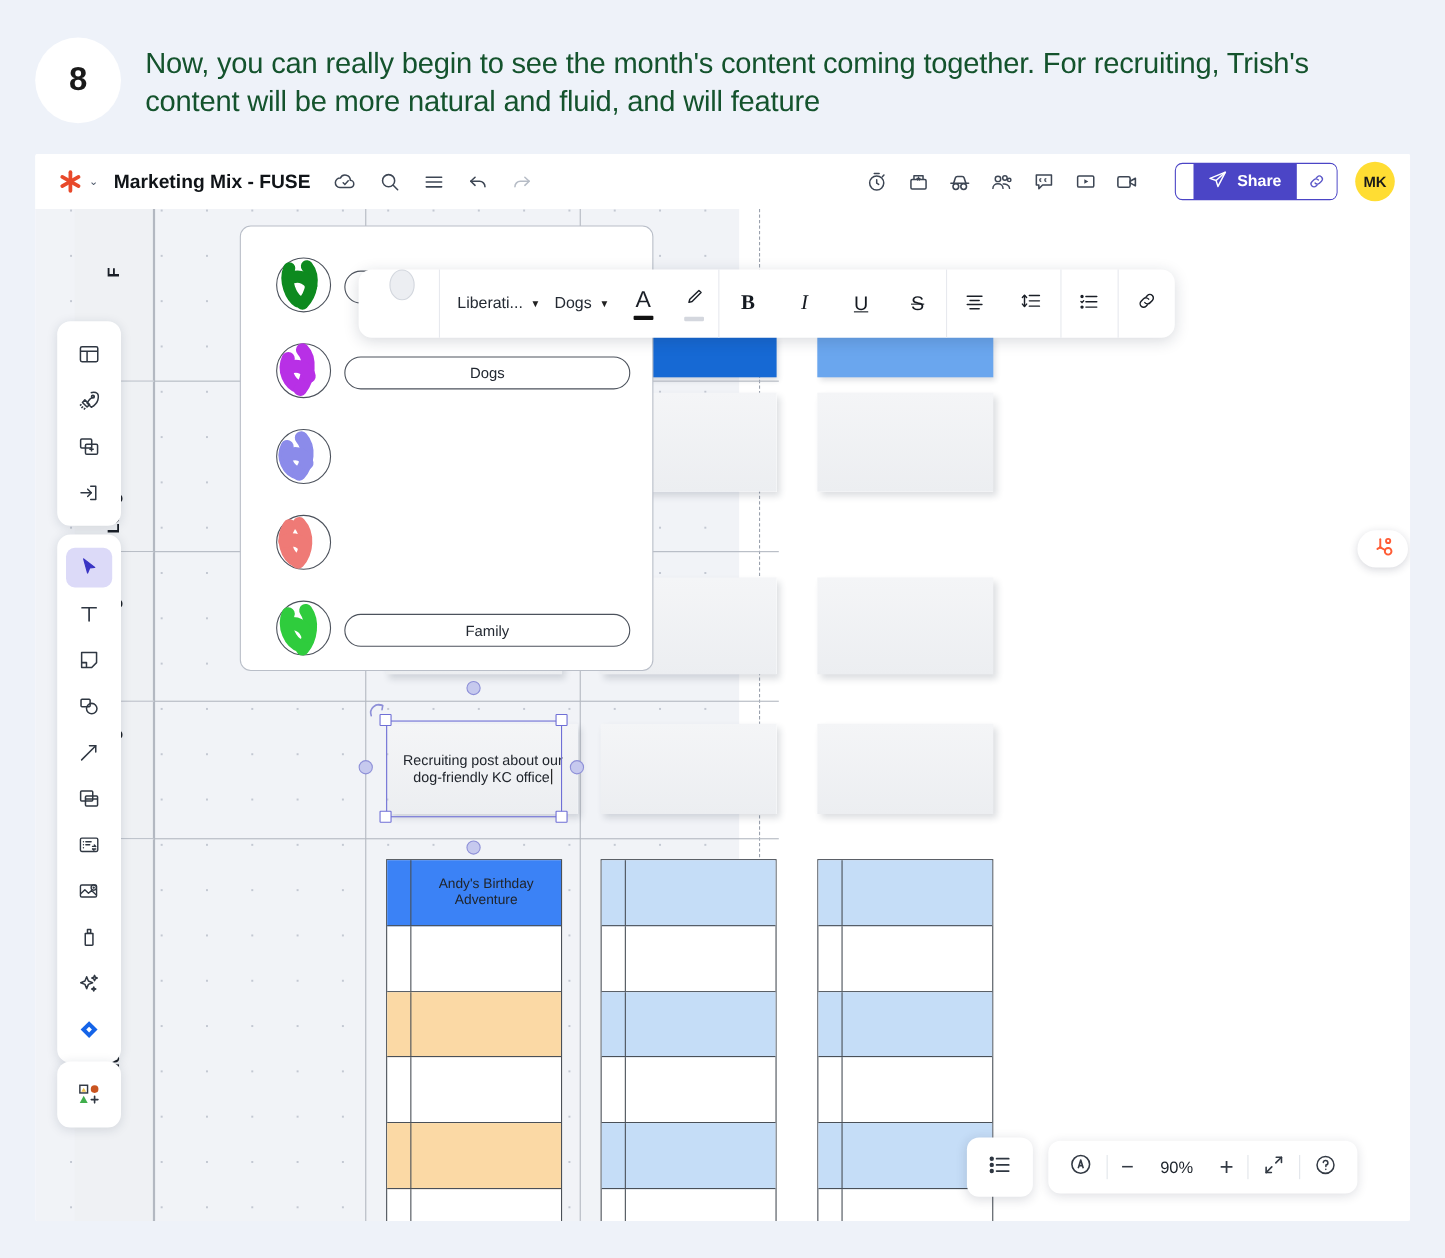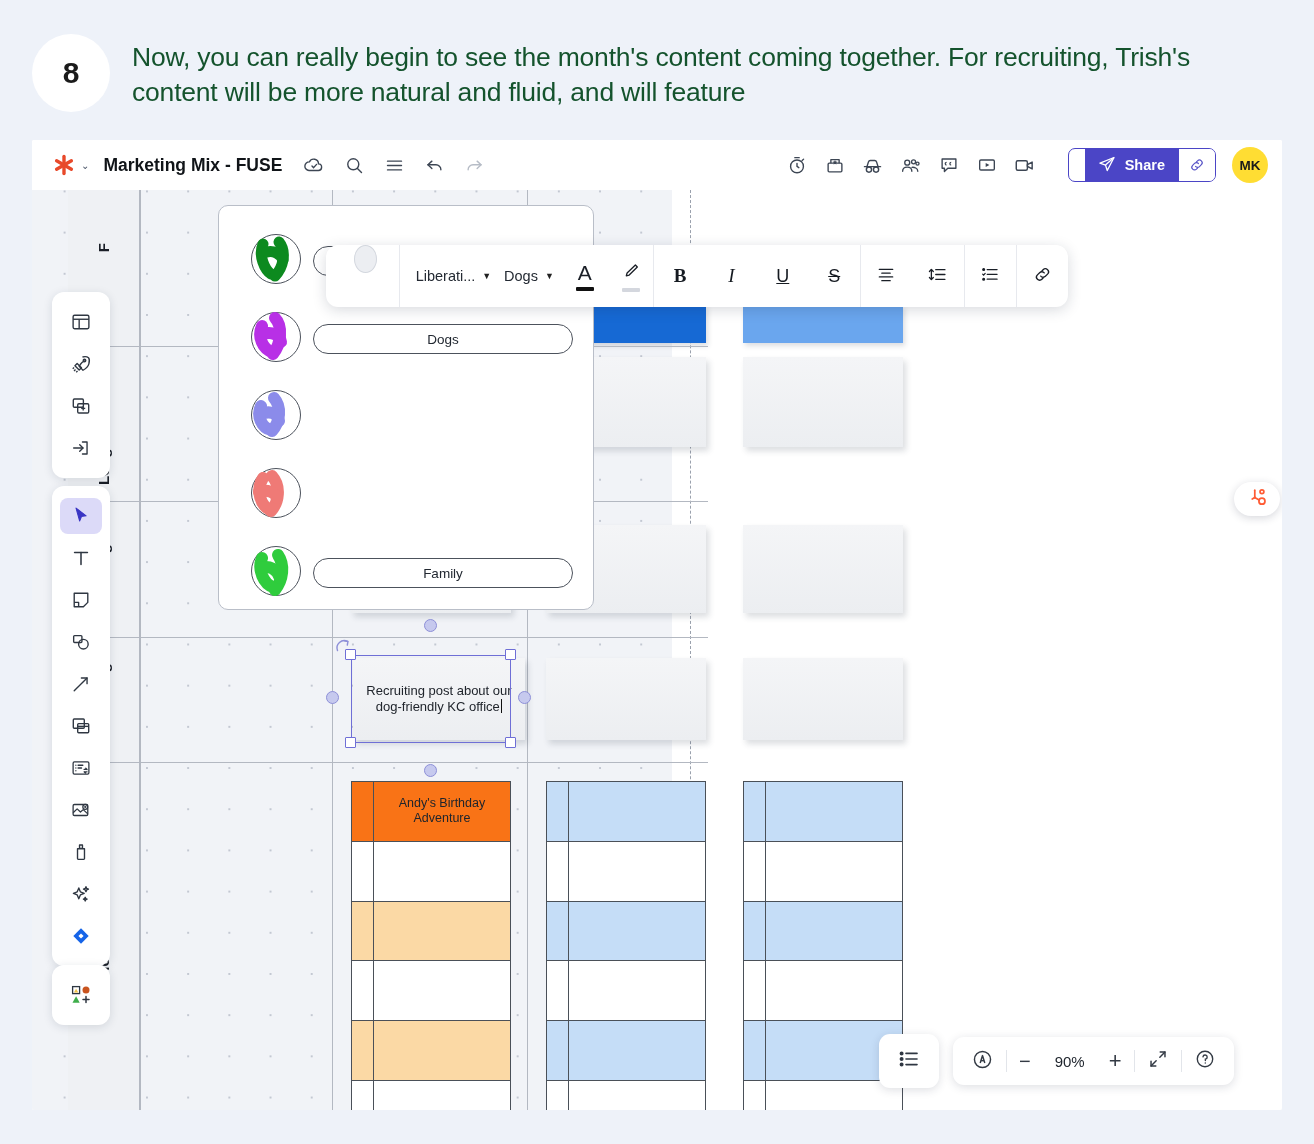--- a/index.html
+++ b/index.html
@@ -440,21 +440,21 @@
         </svg>
       </div>
 
       <div class="gr-row" style="top:612px; height:418px;">
         <div class="gr-label">
           <span>Newsletter</span>
         </div>
       </div>
 
       <div class="mini-table" style="left:283px; top:631px; width:160px; height:360px;">
-        <div class="mt-row" style="background:#f97316;">
+        <div class="mt-row" style="background:#3b82f6;">
           <div class="mt-c1"></div>
           <div class="mt-c2">Andy's Birthday Adventure</div>
         </div>
         <div class="mt-row">
           <div class="mt-c1"></div>
         </div>
         <div class="mt-row" style="background:#fbd9a5;">
           <div class="mt-c1"></div>
           <div class="mt-c2"></div>
         </div>

